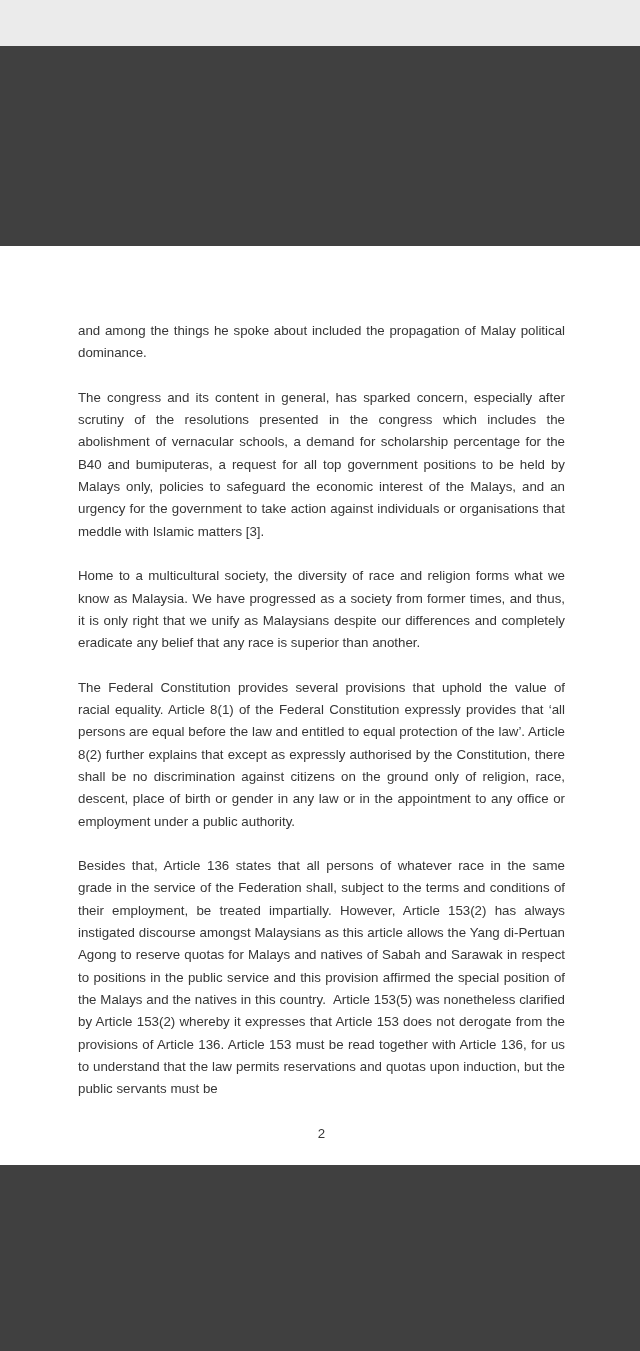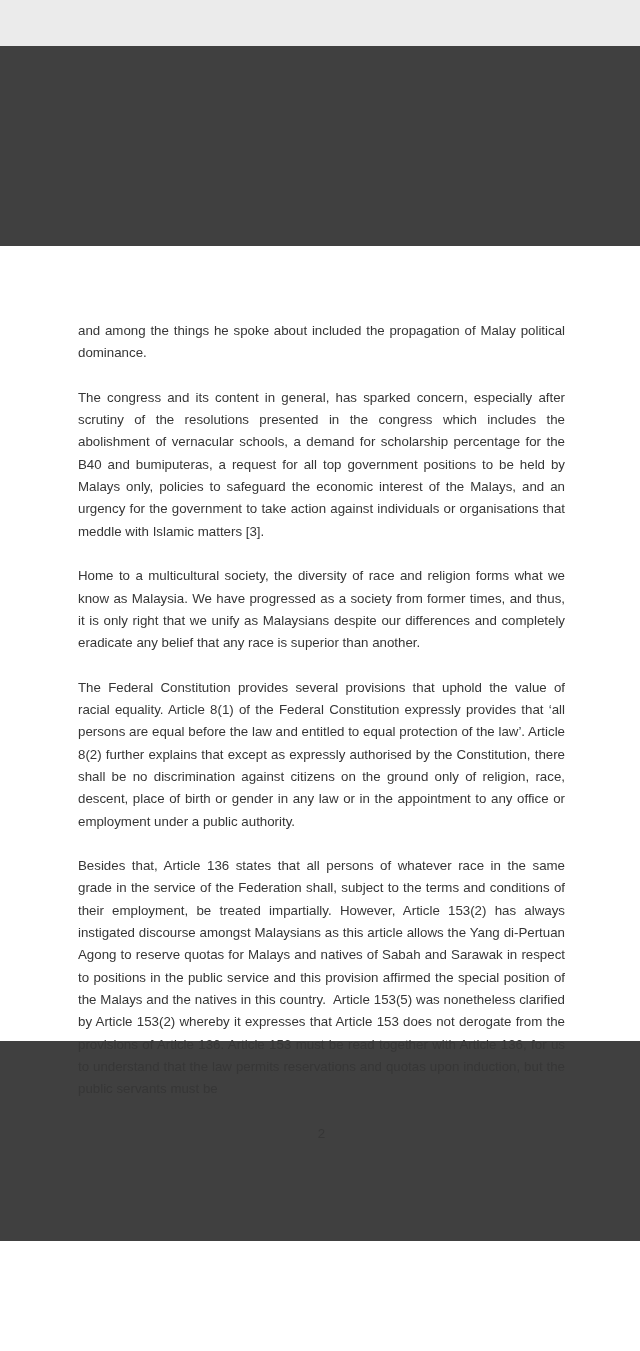--- a/index.html
+++ b/index.html
@@ -16,21 +16,21 @@
   .top-bar {
     height: 46px;
     background: #ebebeb;
   }
   .viewer-gap {
     height: 200px;
     background: #404040;
   }
   .document-page {
     box-sizing: border-box;
-    height: 795px;
+    height: 919px;
     background: #ffffff;
     padding: 74px 75px 0 78px;
     color: #363636;
     font-size: 13.3px;
     line-height: 22.3px;
   }
   .para {
     margin: 0 0 22.3px 0;
     text-align: justify;
   }

